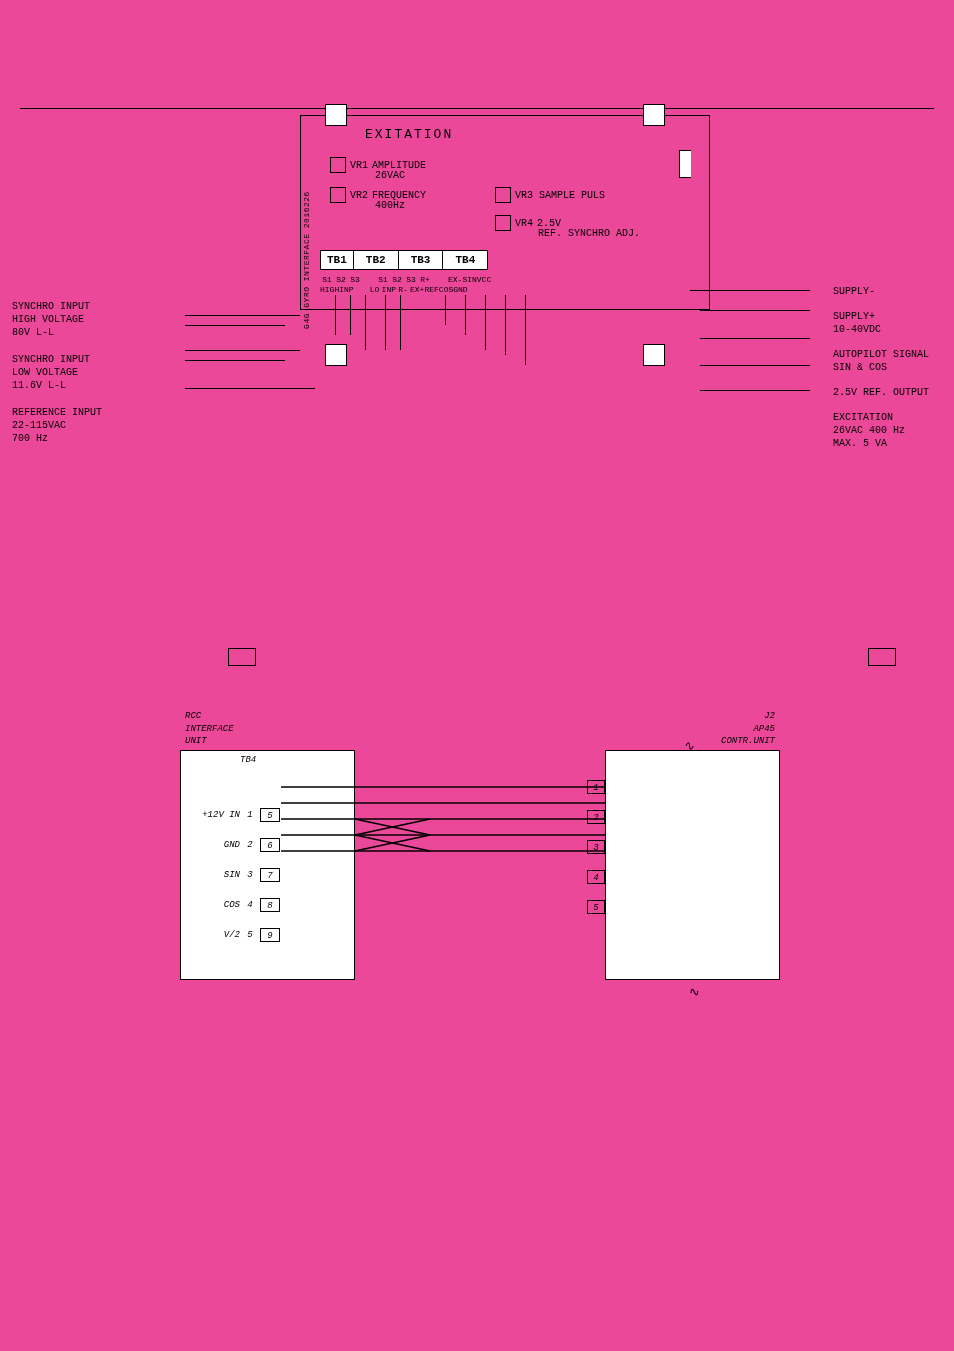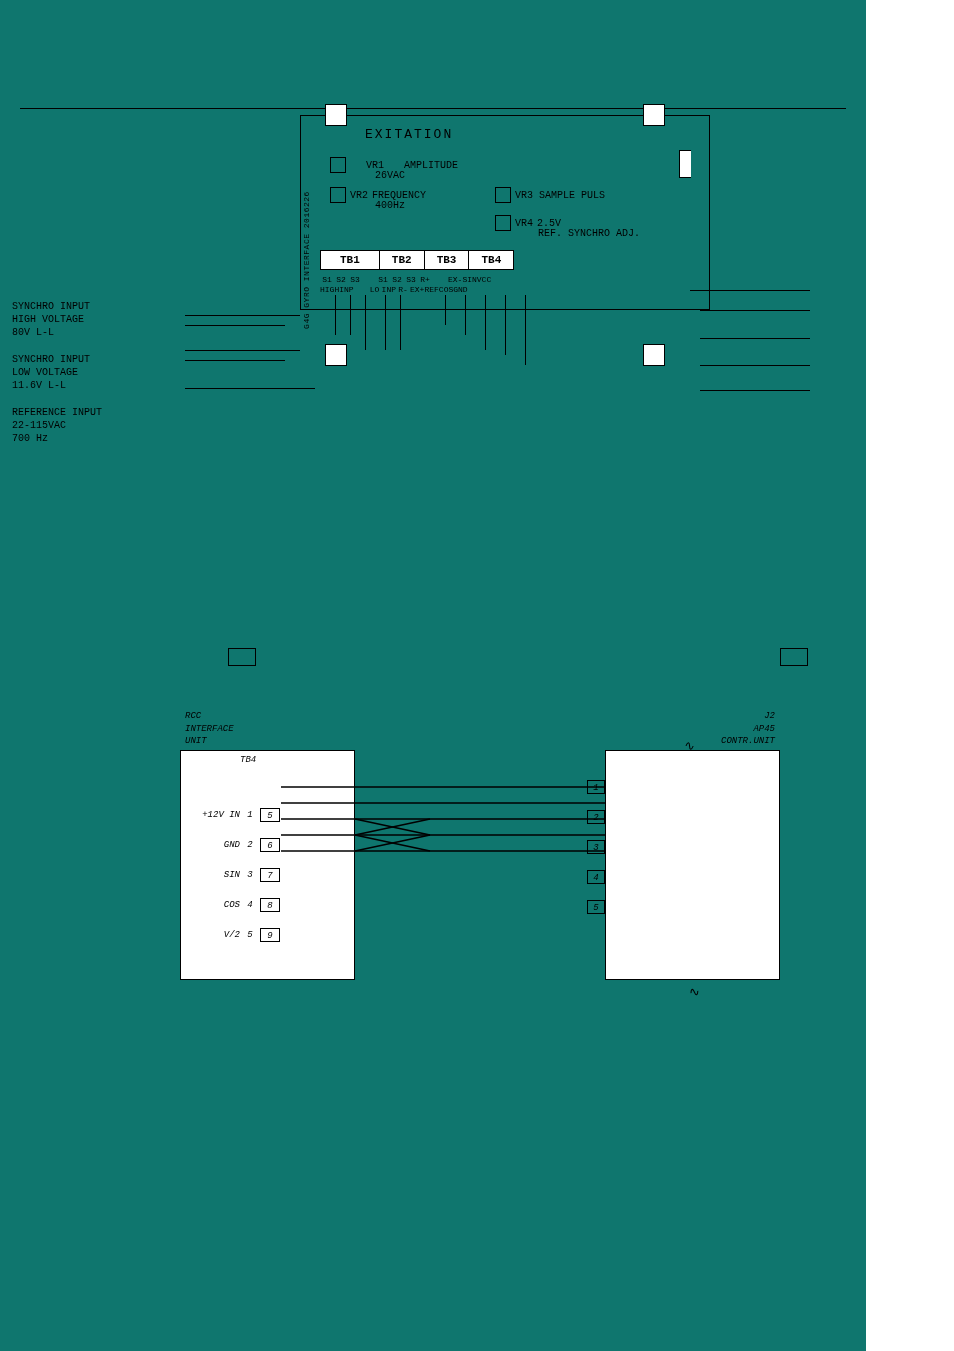--- a/index.html
+++ b/index.html
@@ -8,24 +8,24 @@
       height: 1351px;
       background: #fff;
       font-family: 'Courier New', Courier, monospace;
       font-size: 11px;
       color: #000;
       overflow: hidden;
       position: relative;
     }
 
     .page-container {
-      width: 866px;
+      width: 954px;
       height: 1351px;
       position: relative;
-      background: #0f766e;
+      background: #ec4899;
     }
 
     
     .top-line {
       position: absolute;
       top: 108px;
       left: 20px;
       right: 20px;
       height: 1px;
       background: #000;
@@ -43,21 +43,21 @@
 
   <div style="position:absolute; top:-11px; left:55px; width:22px; height:22px; border:1.5px solid #000; background:#fff;"></div>
   <div style="position:absolute; top:-11px; right:55px; width:22px; height:22px; border:1.5px solid #000; background:#fff;"></div>
   <div style="position:absolute; bottom:-11px; left:55px; width:22px; height:22px; border:1.5px solid #000; background:#fff;"></div>
   <div style="position:absolute; bottom:-11px; right:55px; width:22px; height:22px; border:1.5px solid #000; background:#fff;"></div>
 
   <div style="position:absolute; top:35px; right:29px; width:12px; height:28px; background:#fff; border-left:1.5px solid #000; border-top:1.5px solid #000; border-bottom:1.5px solid #000;"></div>
 
   <div style="position:absolute; top:12px; left:95px; font-size:13px; letter-spacing:2px; font-family:'Courier New',monospace;">EXITATION</div>
 
-  <div style="position:absolute; top:42px; left:60px; display:flex; align-items:center; gap:20px; font-size:10px; font-family:'Courier New',monospace;">
+  <div style="position:absolute; top:42px; left:60px; display:flex; align-items:center; gap:4px; font-size:10px; font-family:'Courier New',monospace;">
     <div style="width:16px;height:16px;border:1.5px solid #000;"></div>
     <span>VR1</span>
     <span> AMPLITUDE</span>
   </div>
   <div style="position:absolute; top:55px; left:105px; font-size:10px; font-family:'Courier New',monospace;">26VAC</div>
 
   <div style="position:absolute; top:72px; left:60px; display:flex; align-items:center; gap:4px; font-size:10px; font-family:'Courier New',monospace;">
     <div style="width:16px;height:16px;border:1.5px solid #000;"></div>
     <span>VR2</span>
     <span> FREQUENCY</span>
@@ -72,21 +72,21 @@
   <div style="position:absolute; top:100px; left:225px; display:flex; align-items:center; gap:4px; font-size:10px; font-family:'Courier New',monospace;">
     <div style="width:16px;height:16px;border:1.5px solid #000;"></div>
     <span>VR4</span>
     <span> 2.5V</span>
   </div>
   <div style="position:absolute; top:113px; left:268px; font-size:10px; font-family:'Courier New',monospace;">REF. SYNCHRO ADJ.</div>
 
   <div style="position:absolute; top:145px; left:32px; transform:rotate(-90deg) translateX(-50%); transform-origin:left top; font-size:8px; white-space:nowrap; font-family:'Courier New',monospace; letter-spacing:0.5px;">G4G GYRO INTERFACE 2016226</div>
 
   <div style="position:absolute; top:135px; left:50px; display:flex; gap:0;">
-    <div style="border:1.5px solid #000; padding:3px 19px; font-size:11px; font-weight:bold; font-family:'Courier New',monospace; background:#fff;">TB1</div>
+    <div style="border:1.5px solid #000; padding:3px 6px; font-size:11px; font-weight:bold; font-family:'Courier New',monospace; background:#fff;">TB1</div>
     <div style="border:1.5px solid #000; padding:3px 12px; font-size:11px; font-weight:bold; font-family:'Courier New',monospace; background:#fff; margin-left:-1px;">TB2</div>
     <div style="border:1.5px solid #000; padding:3px 12px; font-size:11px; font-weight:bold; font-family:'Courier New',monospace; background:#fff; margin-left:-1px;">TB3</div>
     <div style="border:1.5px solid #000; padding:3px 12px; font-size:11px; font-weight:bold; font-family:'Courier New',monospace; background:#fff; margin-left:-1px;">TB4</div>
   </div>
 
   <div style="position:absolute; top:160px; left:50px; display:flex; gap:0; font-size:8px; font-family:'Courier New',monospace;">
     <span style="min-width:14px; text-align:center;">S1</span>
     <span style="min-width:14px; text-align:center;">S2</span>
     <span style="min-width:14px; text-align:center;">S3</span>
     <span style="min-width:14px; text-align:center;"> </span>
@@ -142,20 +142,37 @@
     <div>700 Hz</div>
   </div>
 </div>
 
 <div style="position:absolute; top:315px; left:185px; width:115px; height:1px; background:#000;"></div>
 <div style="position:absolute; top:325px; left:185px; width:100px; height:1px; background:#000;"></div>
 <div style="position:absolute; top:350px; left:185px; width:115px; height:1px; background:#000;"></div>
 <div style="position:absolute; top:360px; left:185px; width:100px; height:1px; background:#000;"></div>
 <div style="position:absolute; top:388px; left:185px; width:130px; height:1px; background:#000;"></div>
 
+<div style="position:absolute; top:285px; right:25px; font-size:10px; font-family:'Courier New',monospace; line-height:1.3;">
+  <div style="margin-bottom:12px;">SUPPLY-</div>
+  <div style="margin-bottom:12px;">
+    <div>SUPPLY+</div>
+    <div>10-40VDC</div>
+  </div>
+  <div style="margin-bottom:12px;">
+    <div>AUTOPILOT SIGNAL</div>
+    <div>SIN &amp; COS</div>
+  </div>
+  <div style="margin-bottom:12px;">2.5V REF. OUTPUT</div>
+  <div style="margin-bottom:12px;">
+    <div>EXCITATION</div>
+    <div>26VAC 400 Hz</div>
+    <div>MAX. 5 VA</div>
+  </div>
+</div>
 
 <div style="position:absolute; top:290px; left:690px; width:120px; height:1px; background:#000;"></div>
 <div style="position:absolute; top:310px; left:700px; width:110px; height:1px; background:#000;"></div>
 <div style="position:absolute; top:338px; left:700px; width:110px; height:1px; background:#000;"></div>
 <div style="position:absolute; top:365px; left:700px; width:110px; height:1px; background:#000;"></div>
 <div style="position:absolute; top:390px; left:700px; width:110px; height:1px; background:#000;"></div>
 
 <div style="position:absolute; top:648px; left:228px; width:28px; height:18px; border:1.5px solid #000;"></div>
 
 <div style="position:absolute; top:648px; right:58px; width:28px; height:18px; border:1.5px solid #000;"></div>

